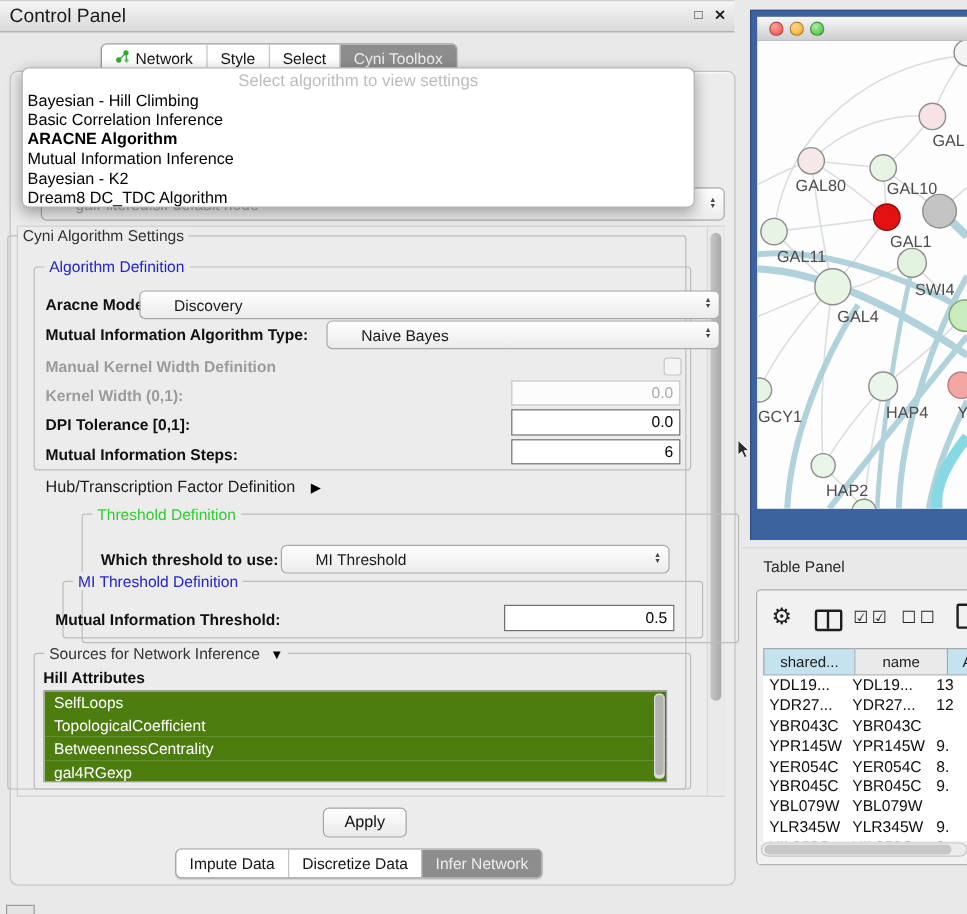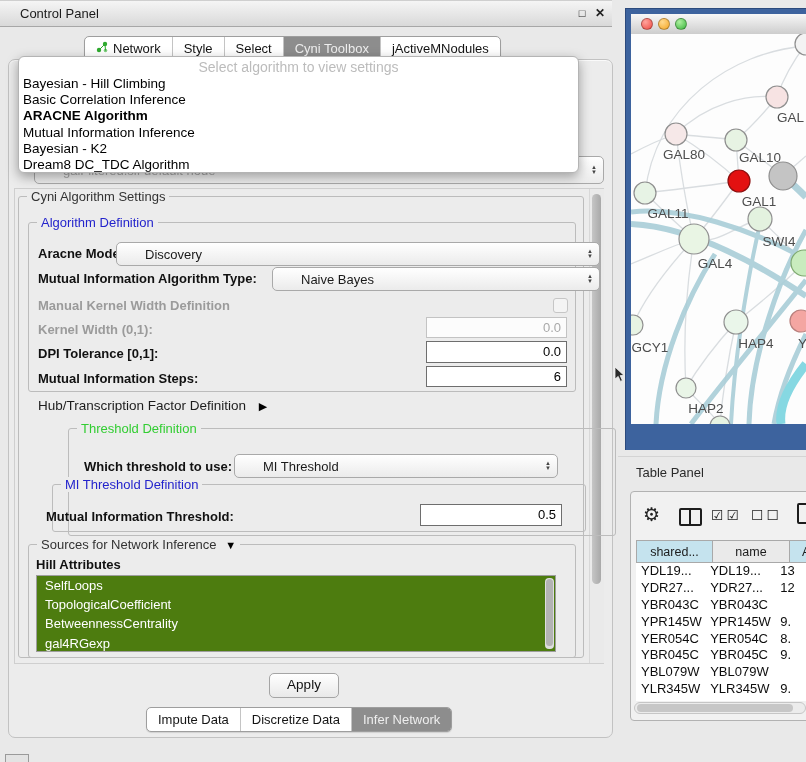--- a/index.html
+++ b/index.html
@@ -4,21 +4,21 @@
 <style>
   html,body{margin:0;padding:0;background:#d7d7d7;}
   #screen{position:relative;width:806px;height:762px;background:#e9e9e9;overflow:hidden;
           font-family:"Liberation Sans",sans-serif;-webkit-font-smoothing:antialiased;}
   .abs{position:absolute;}
 
   
   #cp-titlebar{left:0;top:6;width:612px;height:25px;
     background:linear-gradient(#f5f5f5,#d9d9d9);
     border-top:1px solid #cfcfcf;border-bottom:1px solid #a7a7a7;}
-  #cp-title{position:absolute;left:8px;top:0;line-height:25px;font-size:13px;color:#1b1b1b;margin-left:12px;}
+  #cp-title{position:absolute;left:8px;top:0;line-height:25px;font-size:16px;color:#1b1b1b;}
   .winbtn{position:absolute;top:0;width:16px;line-height:25px;text-align:center;font-size:12px;color:#222;cursor:default;}
   #cp-float{right:22px;font-size:11px;}
   #cp-close{right:4px;font-weight:bold;}
 
   
   .segbar{display:inline-flex;height:23px;background:#fff;border:1px solid #9e9e9e;
     border-radius:5px;overflow:hidden;box-shadow:0 1px 1px rgba(0,0,0,.12);}
   .seg{display:flex;align-items:center;padding:0 11px;font-size:13px;color:#141414;
     border-left:1px solid #c4c4c4;white-space:nowrap;}
   .seg:first-child{border-left:none;}
@@ -139,23 +139,20 @@
     </div>
     <div class="seg">
         <span>Style</span>
       </div>
     <div class="seg">
         <span>Select</span>
       </div>
     <div class="seg sel">
         <span>Cyni Toolbox</span>
       </div>
-    <div class="seg">
-        <span>jActiveMNodules</span>
-      </div>
   </div>
 
   <div class="abs" id="main-panel"></div>
 
   <div class="combo" id="net-combo">
     <span>galFiltered.sif default node</span>
     <span class="stepper">
       <span>▲</span>
         <span>▼</span>
     </span>
@@ -169,21 +166,21 @@
     <div class="item">Mutual Information Inference</div>
     <div class="item">Bayesian - K2</div>
     <div class="item">Dream8 DC_TDC Algorithm</div>
   </div>
 
   <div class="abs" id="scrollpane"></div>
   <div class="abs" id="v-sb">
     <div id="v-sb-thumb"></div>
   </div>
 
-  <div class="group" style="left:18px;top:196px;width:564px;height:460px;">
+  <div class="group" style="left:6px;top:196px;width:564px;height:460px;">
     <span class="legend">Cyni Algorithm Settings</span>
   </div>
 
   <div class="group" style="left:28px;top:222px;width:546px;height:168px;">
     <span class="legend blue">Algorithm Definition</span>
   </div>
 
   <div class="flabel" style="left:38px;top:246px;">Aracne Mode:</div>
   <div class="combo" style="left:116px;top:242px;width:454px;height:22px;">
     <span>Discovery</span>

